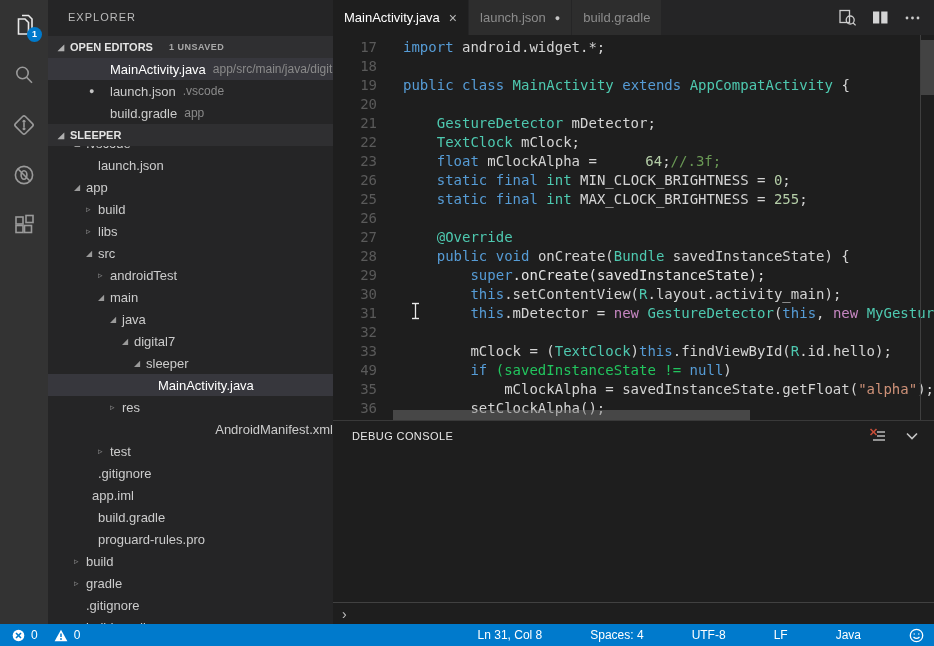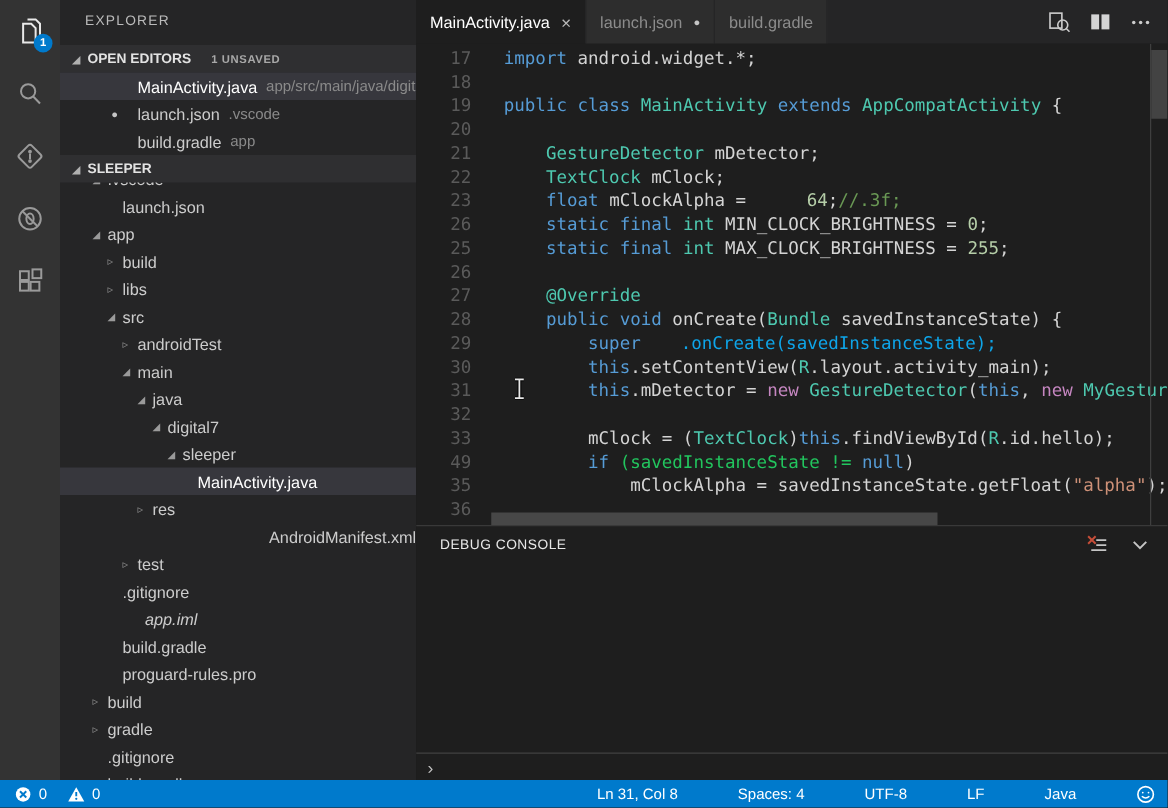--- a/index.html
+++ b/index.html
@@ -218,21 +218,21 @@
             <span>AndroidManifest.xml</span>
           </div>
           <div class="tree-row" style="padding-left: 50px;">
             <span class="twistie col">▹</span>
             <span>test</span>
           </div>
           <div class="tree-row" style="padding-left: 38px;">
             <span class="twistie"></span>
             <span>.gitignore</span>
           </div>
-          <div class="tree-row" style="padding-left: 56px; font-style: italic;">
+          <div class="tree-row" style="padding-left: 32px;">
             <span class="twistie"></span>
             <span>app.iml</span>
           </div>
           <div class="tree-row" style="padding-left: 38px;">
             <span class="twistie"></span>
             <span>build.gradle</span>
           </div>
           <div class="tree-row" style="padding-left: 38px;">
             <span class="twistie"></span>
             <span>proguard-rules.pro</span>
@@ -340,21 +340,21 @@
             <div class="line">
               <span class="ln">27</span>
               <span class="lc"><span style="color: rgb(212, 212, 212);">    </span><span style="color: rgb(78, 201, 176);">@Override</span></span>
             </div>
             <div class="line">
               <span class="ln">28</span>
               <span class="lc"><span style="color: rgb(212, 212, 212);">    </span><span style="color: rgb(86, 156, 214);">public</span><span style="color: rgb(212, 212, 212);"> </span><span style="color: rgb(86, 156, 214);">void</span><span style="color: rgb(212, 212, 212);"> onCreate(</span><span style="color: rgb(78, 201, 176);">Bundle</span><span style="color: rgb(212, 212, 212);"> savedInstanceState) {</span></span>
             </div>
             <div class="line">
               <span class="ln">29</span>
-              <span class="lc"><span style="color: rgb(212, 212, 212);">        </span><span style="color: rgb(86, 156, 214);">super</span><span style="color: #0ea5e9; margin-left: 32px;">.onCreate(savedInstanceState);</span></span>
+              <span class="lc"><span style="color: rgb(212, 212, 212);">        </span><span style="color: rgb(86, 156, 214);">super</span><span style="color: #e5e5e5;">.onCreate(savedInstanceState);</span></span>
             </div>
             <div class="line">
               <span class="ln">30</span>
               <span class="lc"><span style="color: rgb(212, 212, 212);">        </span><span style="color: rgb(86, 156, 214);">this</span><span style="color: rgb(212, 212, 212);">.setContentView(</span><span style="color: rgb(78, 201, 176);">R</span><span style="color: rgb(212, 212, 212);">.layout.activity_main);</span></span>
             </div>
             <div class="line">
               <span class="ln">31</span>
               <span class="lc"><span style="color: rgb(212, 212, 212);">        </span><span style="color: rgb(86, 156, 214);">this</span><span style="color: rgb(212, 212, 212);">.mDetector = </span><span style="color: rgb(197, 134, 192);">new</span><span style="color: rgb(212, 212, 212);"> </span><span style="color: rgb(78, 201, 176);">GestureDetector</span><span style="color: rgb(212, 212, 212);">(</span><span style="color: rgb(86, 156, 214);">this</span><span style="color: rgb(212, 212, 212);">, </span><span style="color: rgb(197, 134, 192);">new</span><span style="color: rgb(212, 212, 212);"> </span><span style="color: rgb(78, 201, 176);">MyGesture</span></span>
             </div>
             <div class="line">
@@ -368,20 +368,21 @@
             <div class="line">
               <span class="ln">49</span>
               <span class="lc"><span style="color: rgb(212, 212, 212);">        </span><span style="color: rgb(86, 156, 214);">if</span><span style="color: #22c55e;"> (savedInstanceState != </span><span style="color: rgb(86, 156, 214);">null</span><span style="color: rgb(212, 212, 212);">)</span></span>
             </div>
             <div class="line">
               <span class="ln">35</span>
               <span class="lc"><span style="color: rgb(212, 212, 212);">            mClockAlpha = savedInstanceState.getFloat(</span><span style="color: rgb(206, 145, 120);">"alpha"</span><span style="color: rgb(212, 212, 212);">);</span></span>
             </div>
             <div class="line">
               <span class="ln">36</span>
+              <span class="lc"><span style="color: rgb(212, 212, 212);">        setClockAlpha();</span></span>
             </div>
           </div>
         <div class="vline"></div>
         <div class="vthumb"></div>
         <div class="hthumb"></div>
         <span class="ibeam">
           <svg width="11" height="18" viewBox="0 0 11 18">
             <g stroke="#0b0b0b" stroke-width="3.4" fill="none">
               <path d="M2 1.5 H9 M5.5 1.5 V16.5 M2 16.5 H9"></path>
             </g>

